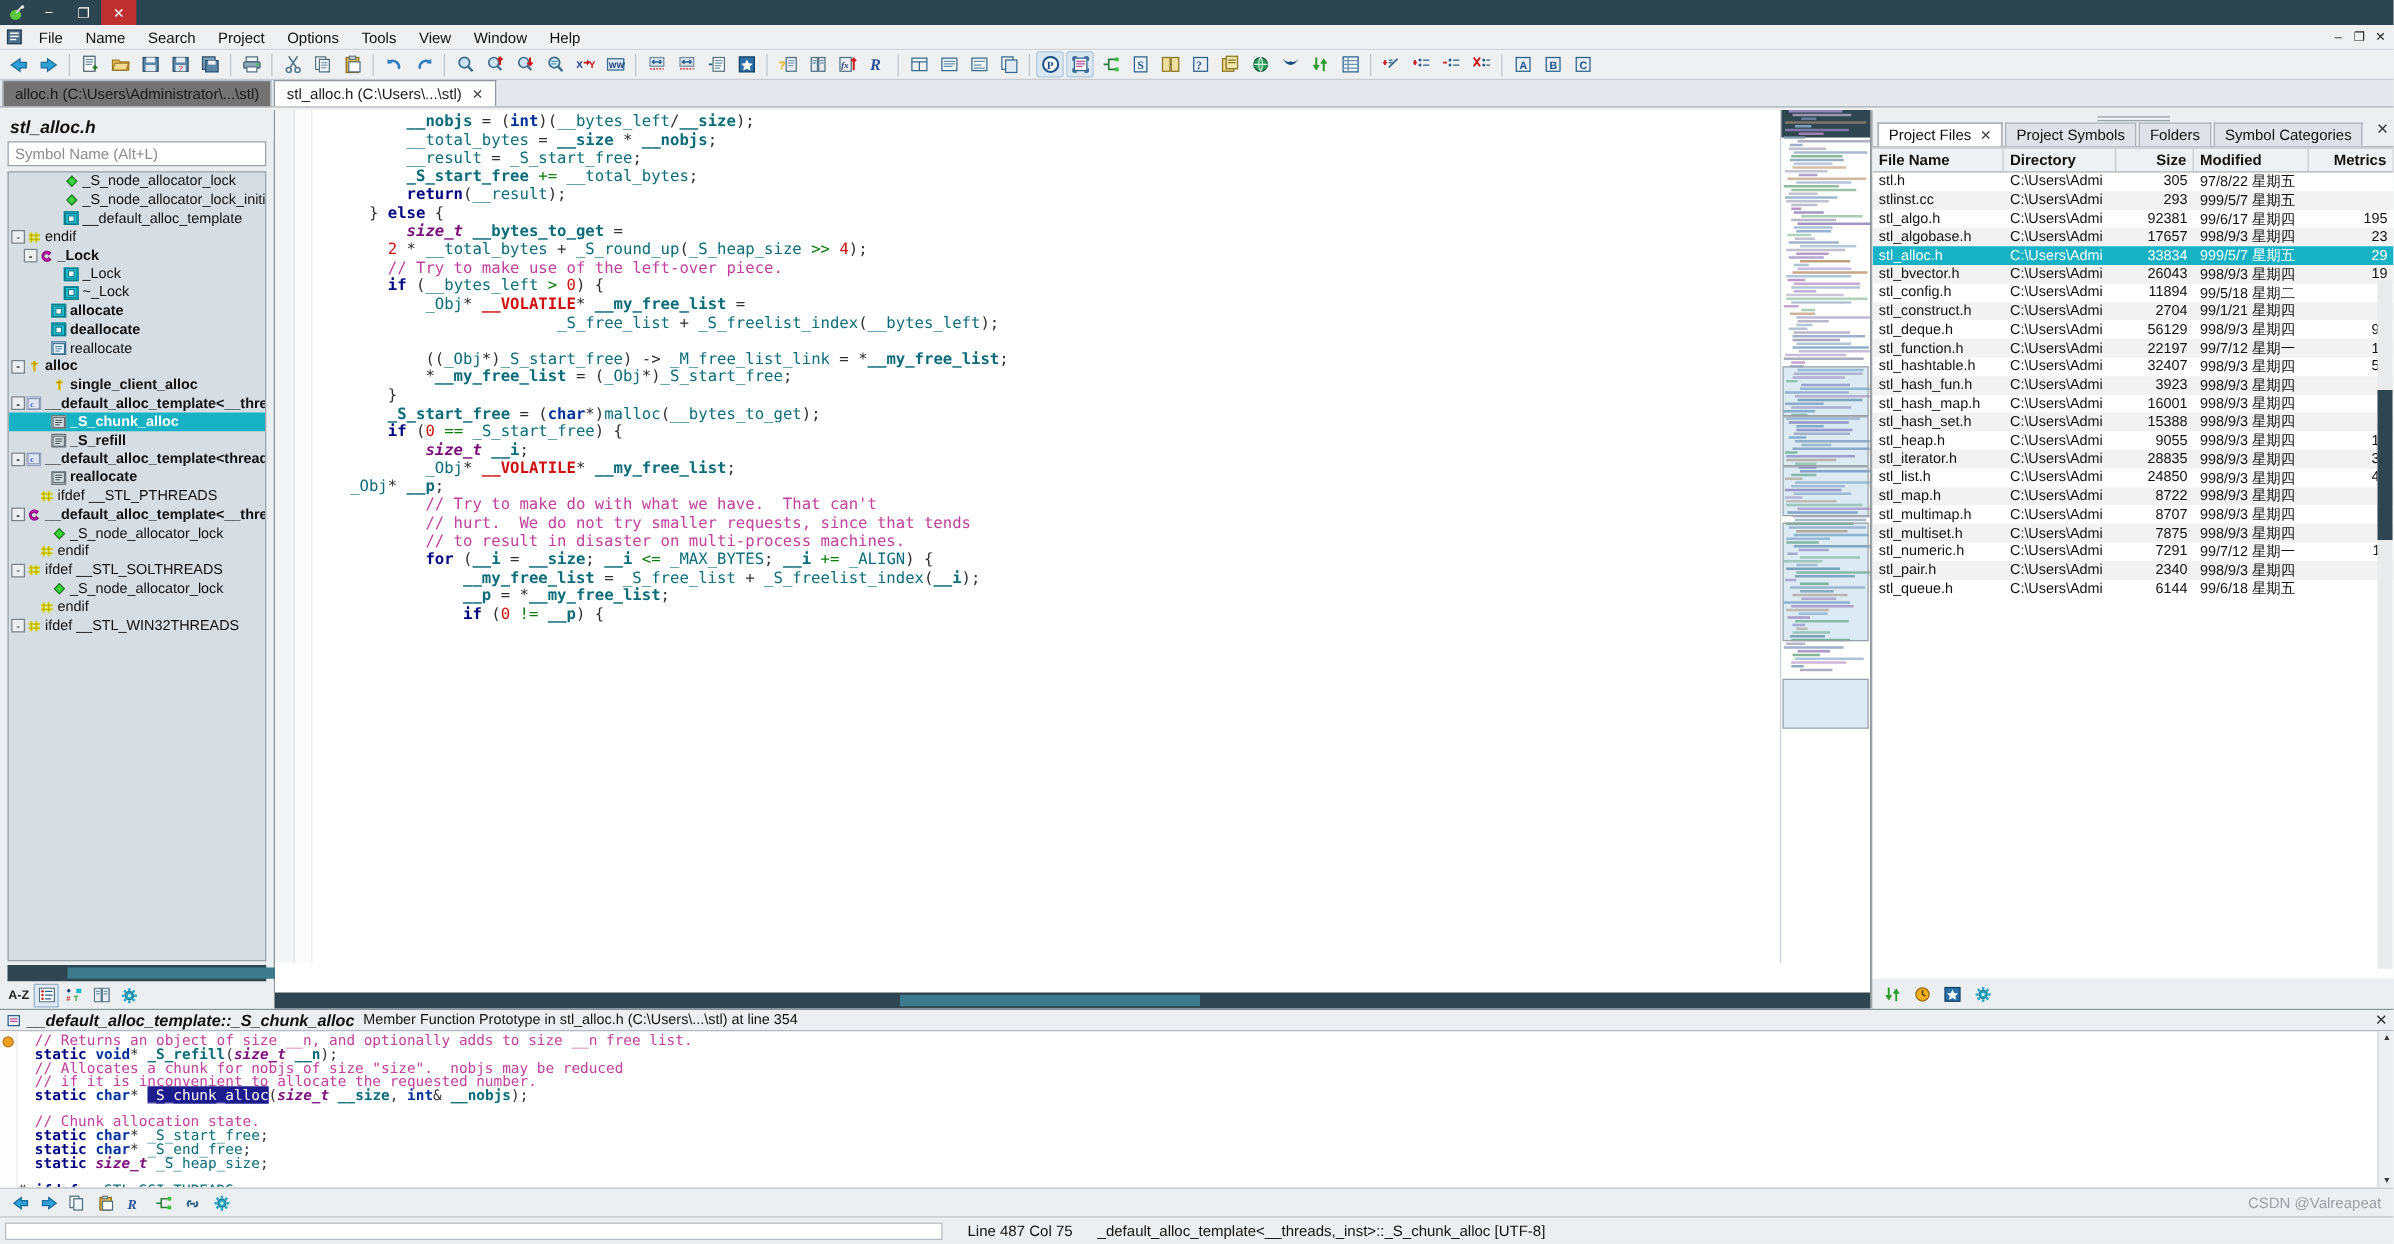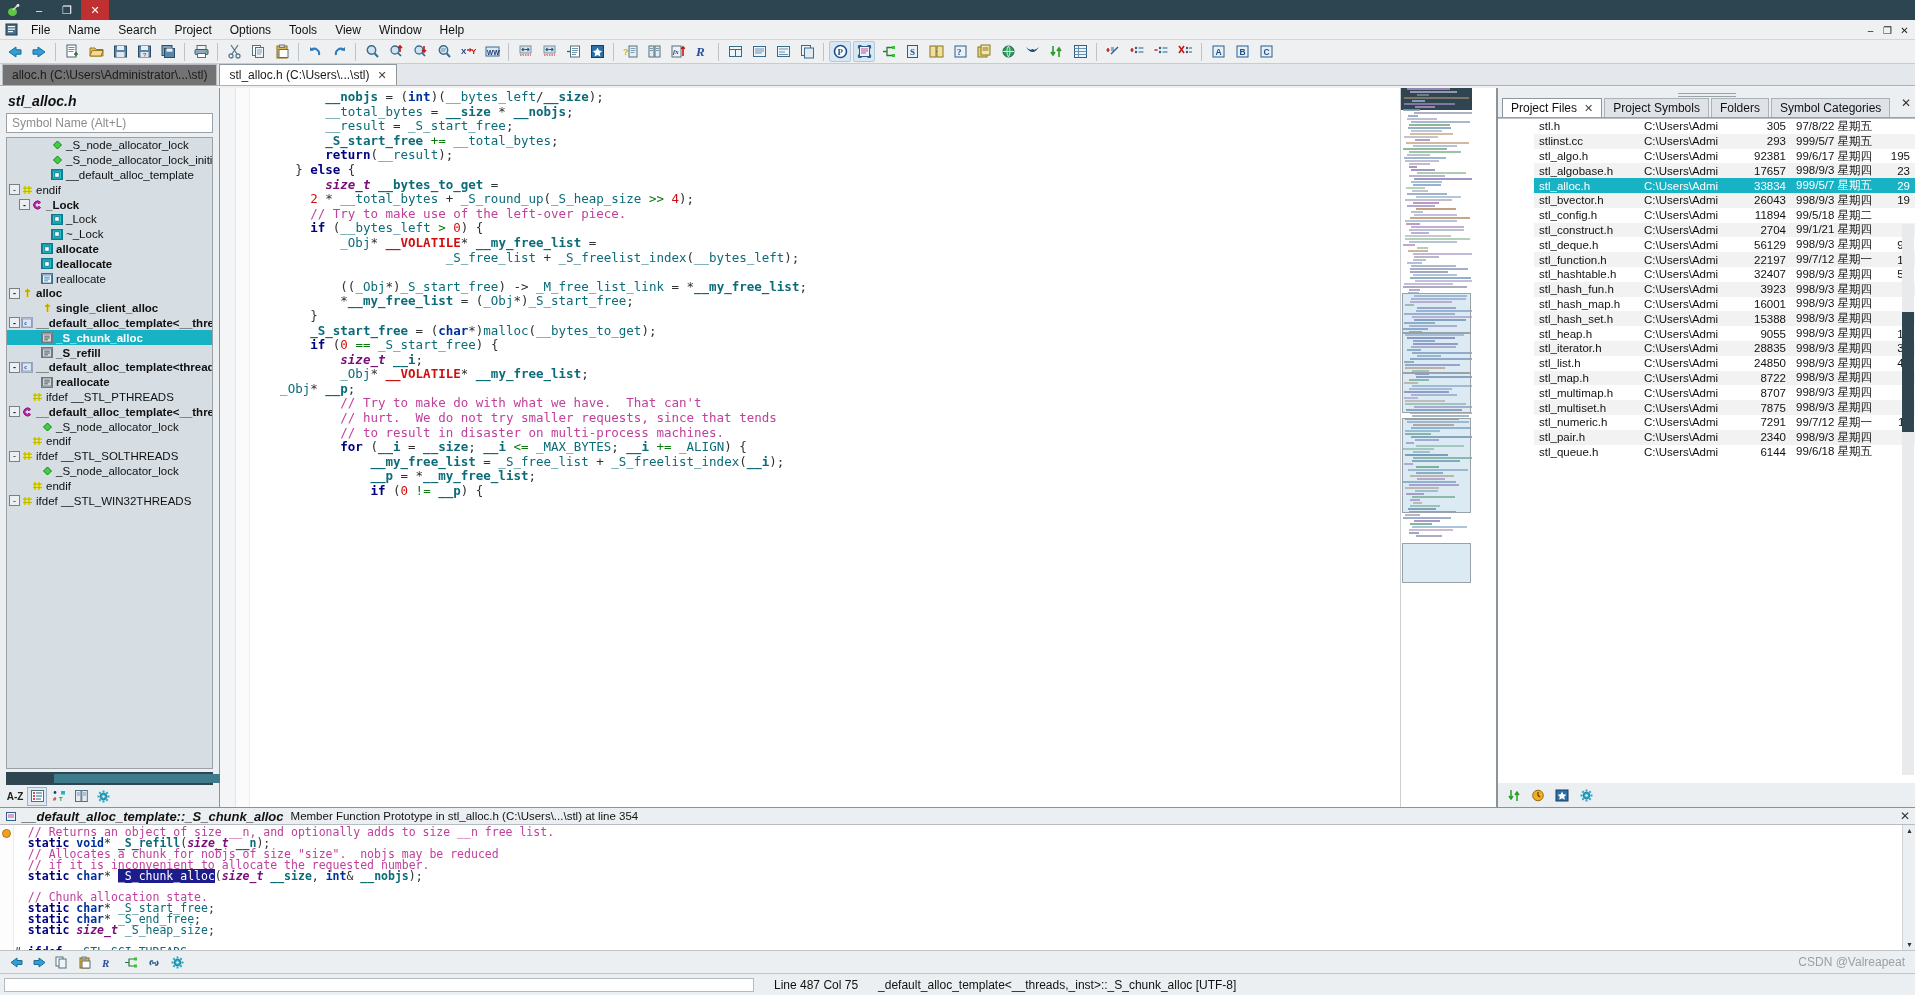--- a/index.html
+++ b/index.html
@@ -129,21 +129,21 @@
     background:#eceff1;
   }
   .lp-tb-btn{
     width:20px;height:19px;display:flex;align-items:center;justify-content:center;
     font-size:10px;border:1px solid transparent;
   }
   .lp-tb-btn.on{ background:#dfe9f3;border-color:#9bb3c8; }
 
   
   .editor{
-    flex:1; background:#ffffff; position:relative; display:flex; 
+    flex:1; background:#ffffff; position:relative; display:flex; flex-direction:column;
     border-right:1px solid #8b9298;
     min-width:0;
     gap:24px;
   }
   .ed-body{ flex:1; display:flex; min-height:0; }
   .ed-gutter{ width:16px;background:#f4f5f6;border-right:1px solid #e2e4e6;flex:0 0 auto; }
   .ed-gutter2{ width:14px;background:#fbfbfb;border-right:1px solid #eceded;flex:0 0 auto; }
   .ed-code{
     flex:1;overflow:hidden;font-family:"DejaVu Sans Mono", monospace;
     font-size:12.5px;line-height:14.6px;padding-top:2px;white-space:pre;
@@ -206,21 +206,21 @@
   .rp-head{
     display:flex;height:19px;background:#eef1f3;border-bottom:1px solid #b0b6bb;
     font-size:12px;font-weight:bold;color:#111;flex:0 0 auto;
   }
   .rp-head div{
     padding:1px 5px;border-right:1px solid #c6cbcf;display:flex;align-items:center;
     overflow:hidden;white-space:nowrap;
   }
   .rp-rows{ flex:1;overflow:hidden; }
   .rp-row{
-    display:flex;height:14.8px;font-size:11.5px;color:#111;align-items:center;margin-left:36px;
+    display:flex;height:14.8px;font-size:11.5px;color:#111;align-items:center;
   }
   .rp-row.alt{ background:#f2f2f2; }
   .rp-row.sel{ background:#17b3c4;color:#fff; }
   .rp-row div{
     padding:0 5px;white-space:nowrap;overflow:hidden;display:flex;align-items:center;
   }
   .c-name{ width:105px;flex:0 0 auto; }
   .c-dir{ width:90px;flex:0 0 auto; }
   .c-size{ width:62px;flex:0 0 auto;justify-content:flex-end; }
   .c-mod{ width:92px;flex:0 0 auto; }
@@ -1190,20 +1190,27 @@
         <span>Project Symbols</span>
       </div>
       <div class="rp-tab">
         <span>Folders</span>
       </div>
       <div class="rp-tab">
         <span>Symbol Categories</span>
       </div>
     </div>
     <div class="rp-table">
+      <div class="rp-head">
+        <div class="c-name">File Name</div>
+        <div class="c-dir">Directory</div>
+        <div class="c-size">Size</div>
+        <div class="c-mod">Modified</div>
+        <div class="c-met">Metrics</div>
+      </div>
       <div class="rp-rows" id="filerows">
           <div class="rp-row">
             <div class="c-name">stl.h</div>
             <div class="c-dir">C:\Users\Admi</div>
             <div class="c-size">305</div>
             <div class="c-mod">97/8/22 星期五</div>
             <div class="c-met"></div>
           </div>
           <div class="rp-row alt">
             <div class="c-name">stlinst.cc</div>

